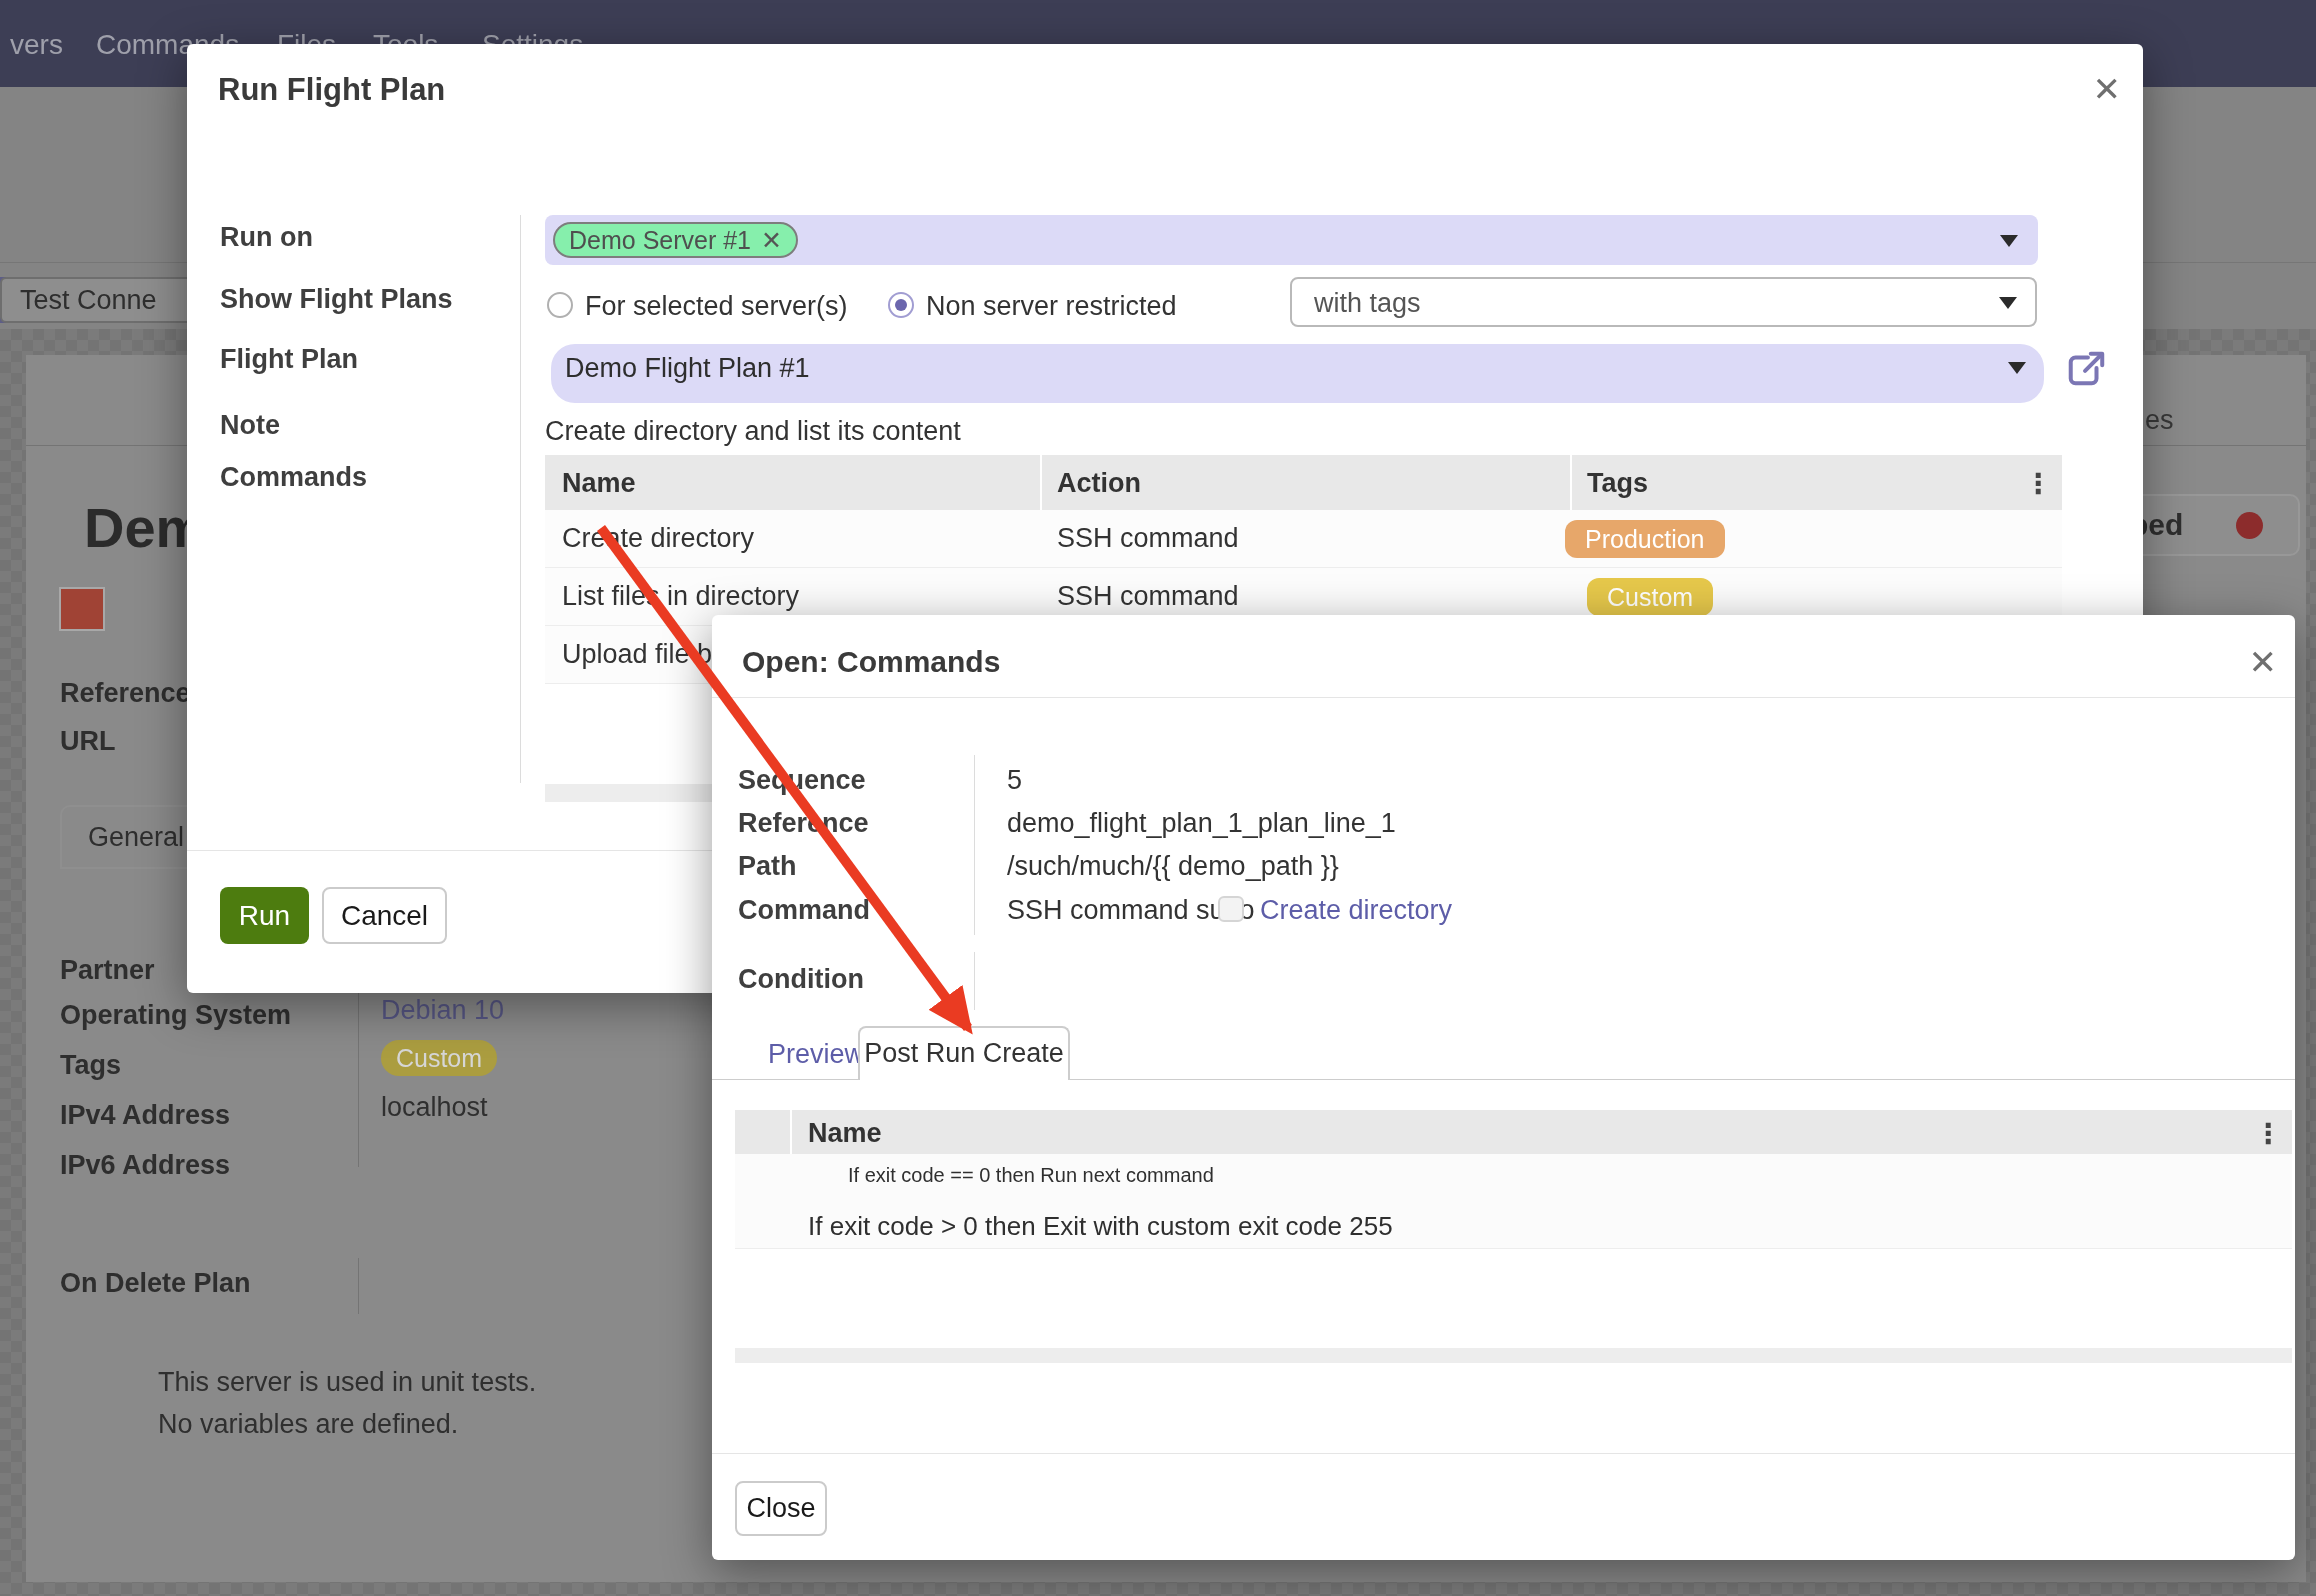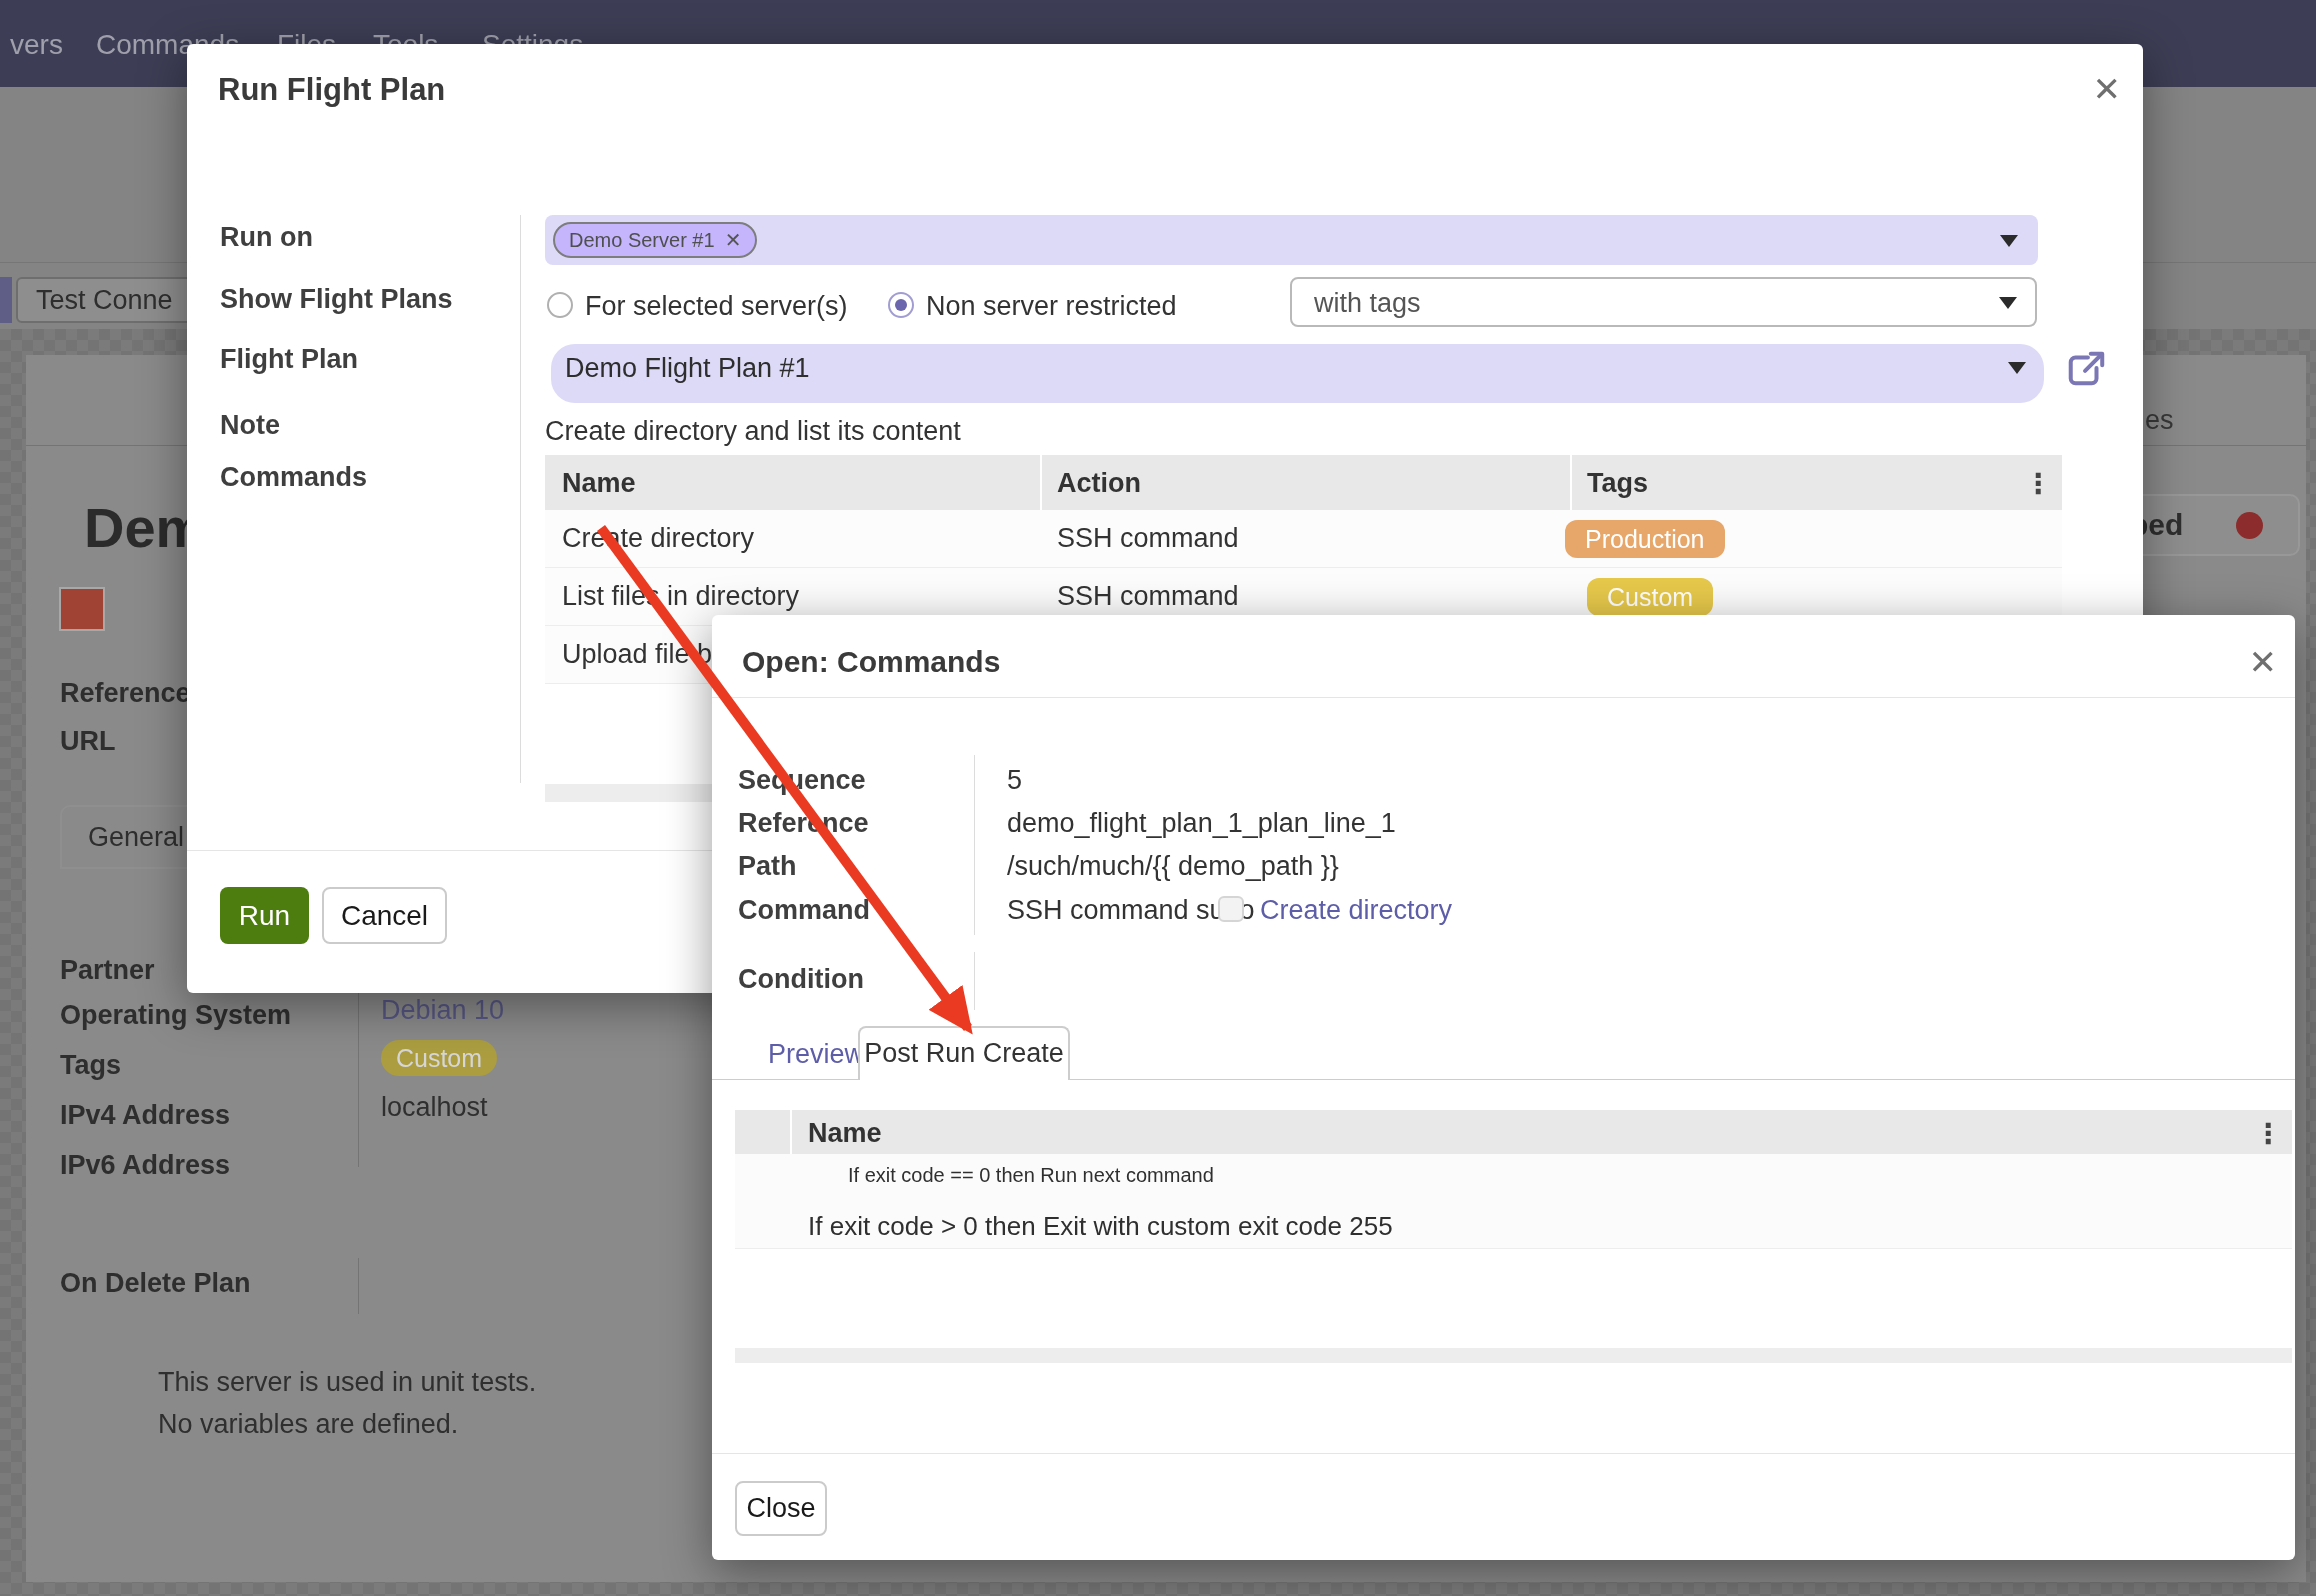--- a/index.html
+++ b/index.html
@@ -11,21 +11,21 @@
   .crumb-line{position:absolute;left:0;top:262px;width:2316px;height:1px;background:#767676;z-index:10;}
   .pattern{position:absolute;left:0;top:329px;width:2316px;height:1267px;background-color:#7b7b7b;z-index:10;
     background-image:linear-gradient(45deg,#747474 25%,transparent 25%,transparent 75%,#747474 75%),
                      linear-gradient(45deg,#747474 25%,transparent 25%,transparent 75%,#747474 75%);
     background-position:0 0,11px 11px;background-size:22px 22px;}
   .sheet{position:absolute;left:26px;top:355px;width:2280px;height:1227px;background:#8a8a8a;z-index:11;}
   .buttonbox{position:absolute;left:0;top:0;width:2280px;height:90px;border-bottom:1px solid #747474;}
   .bglabel{position:absolute;font-weight:bold;color:#2e2e2e;font-size:27px;white-space:nowrap;}
   .bgtext{position:absolute;color:#2f2f2f;font-size:27px;white-space:nowrap;}
   .vline{position:absolute;width:1px;background:#747474;}
-  .btn-test{position:absolute;left:16px;top:277px;width:200px;height:46px;background:#8e8e8e;z-index:12;
+  .btn-test{position:absolute;left:0;top:277px;width:200px;height:46px;background:#8e8e8e;z-index:12;
     border:2px solid #6e6e6e;border-radius:6px;color:#2e2e2e;font-size:27px;line-height:42px;padding-left:18px;box-sizing:border-box;white-space:nowrap;overflow:hidden;}
   .btn-frag{position:absolute;left:0;top:277px;width:12px;height:46px;background:#5e5e86;z-index:12;}
   .tab-general{position:absolute;left:34px;top:450px;width:152px;height:64px;border:2px solid #8f8f8f;
     border-radius:10px 10px 0 0;color:#2e2e2e;font-size:27px;text-align:center;line-height:60px;box-sizing:border-box;}
   .ribbon{position:absolute;left:2074px;top:139px;width:200px;height:62px;border:2px solid #989898;
     border-radius:10px;background:#8e8e8e;box-sizing:border-box;}
   .ribbon .txt{position:absolute;left:28px;top:12px;font-weight:bold;font-size:30px;color:#2e2e2e;}
   .ribbon .dot{position:absolute;left:134px;top:16px;width:27px;height:27px;border-radius:50%;background:#8c2c2c;}
   .badge-dim{position:absolute;left:355px;top:685px;width:116px;height:36px;background:#ab9d40;border-radius:18px;
     color:#d6d6d6;font-size:25px;text-align:center;line-height:36px;}
@@ -36,21 +36,21 @@
   
   .modal{position:absolute;background:#fff;border-radius:6px;box-shadow:0 12px 48px rgba(0,0,0,.4);}
   .m-title{position:absolute;font-size:31px;font-weight:bold;color:#3a3a3a;white-space:nowrap;}
   .m-close{position:absolute;font-size:34px;color:#6f6f6f;cursor:pointer;line-height:1;}
   .hline{position:absolute;height:1px;background:#e5e5e5;}
   .flabel{position:absolute;font-weight:bold;font-size:27px;color:#3f3f3f;white-space:nowrap;}
   .fvalue{position:absolute;font-size:27px;color:#333;white-space:nowrap;}
   .lav{position:absolute;background:#dcdaf7;border-radius:8px;}
   .caret{position:absolute;width:0;height:0;border-left:9px solid transparent;border-right:9px solid transparent;border-top:12px solid #2b2b2b;}
   .pill{display:inline-block;margin:7px 0 0 8px;height:36px;line-height:32px;border:2px solid #7d7d7d;border-radius:18px;
-    padding:0 14px;background:#c4b5fd;font-size:20px;color:#4f4f4f;box-sizing:border-box;white-space:nowrap;}
+    padding:0 14px;background:#86efac;font-size:25px;color:#4f4f4f;box-sizing:border-box;white-space:nowrap;}
   .pill b{margin-left:10px;color:#555;}
   .radio{position:absolute;width:26px;height:26px;border-radius:50%;background:#fff;border:2px solid #b0b0b0;box-sizing:border-box;}
   .radio.sel{border-color:#a19dd2;}
   .radio.sel::after{content:"";position:absolute;left:5px;top:5px;width:12px;height:12px;border-radius:50%;background:#6b66ad;}
   .rlabel{position:absolute;font-size:27px;color:#333;white-space:nowrap;}
   .input{position:absolute;background:#fff;border:2px solid #b9b9b9;border-radius:8px;box-sizing:border-box;}
   .tbl-head{background:#e8e8e8;}
   .cell{position:absolute;font-size:27px;color:#333;white-space:nowrap;}
   .kebab{position:absolute;font-size:28px;font-weight:bold;color:#444;}
   .badge{display:inline-block;height:38px;line-height:38px;border-radius:12px;padding:0 20px;color:#fff;font-size:25px;}

